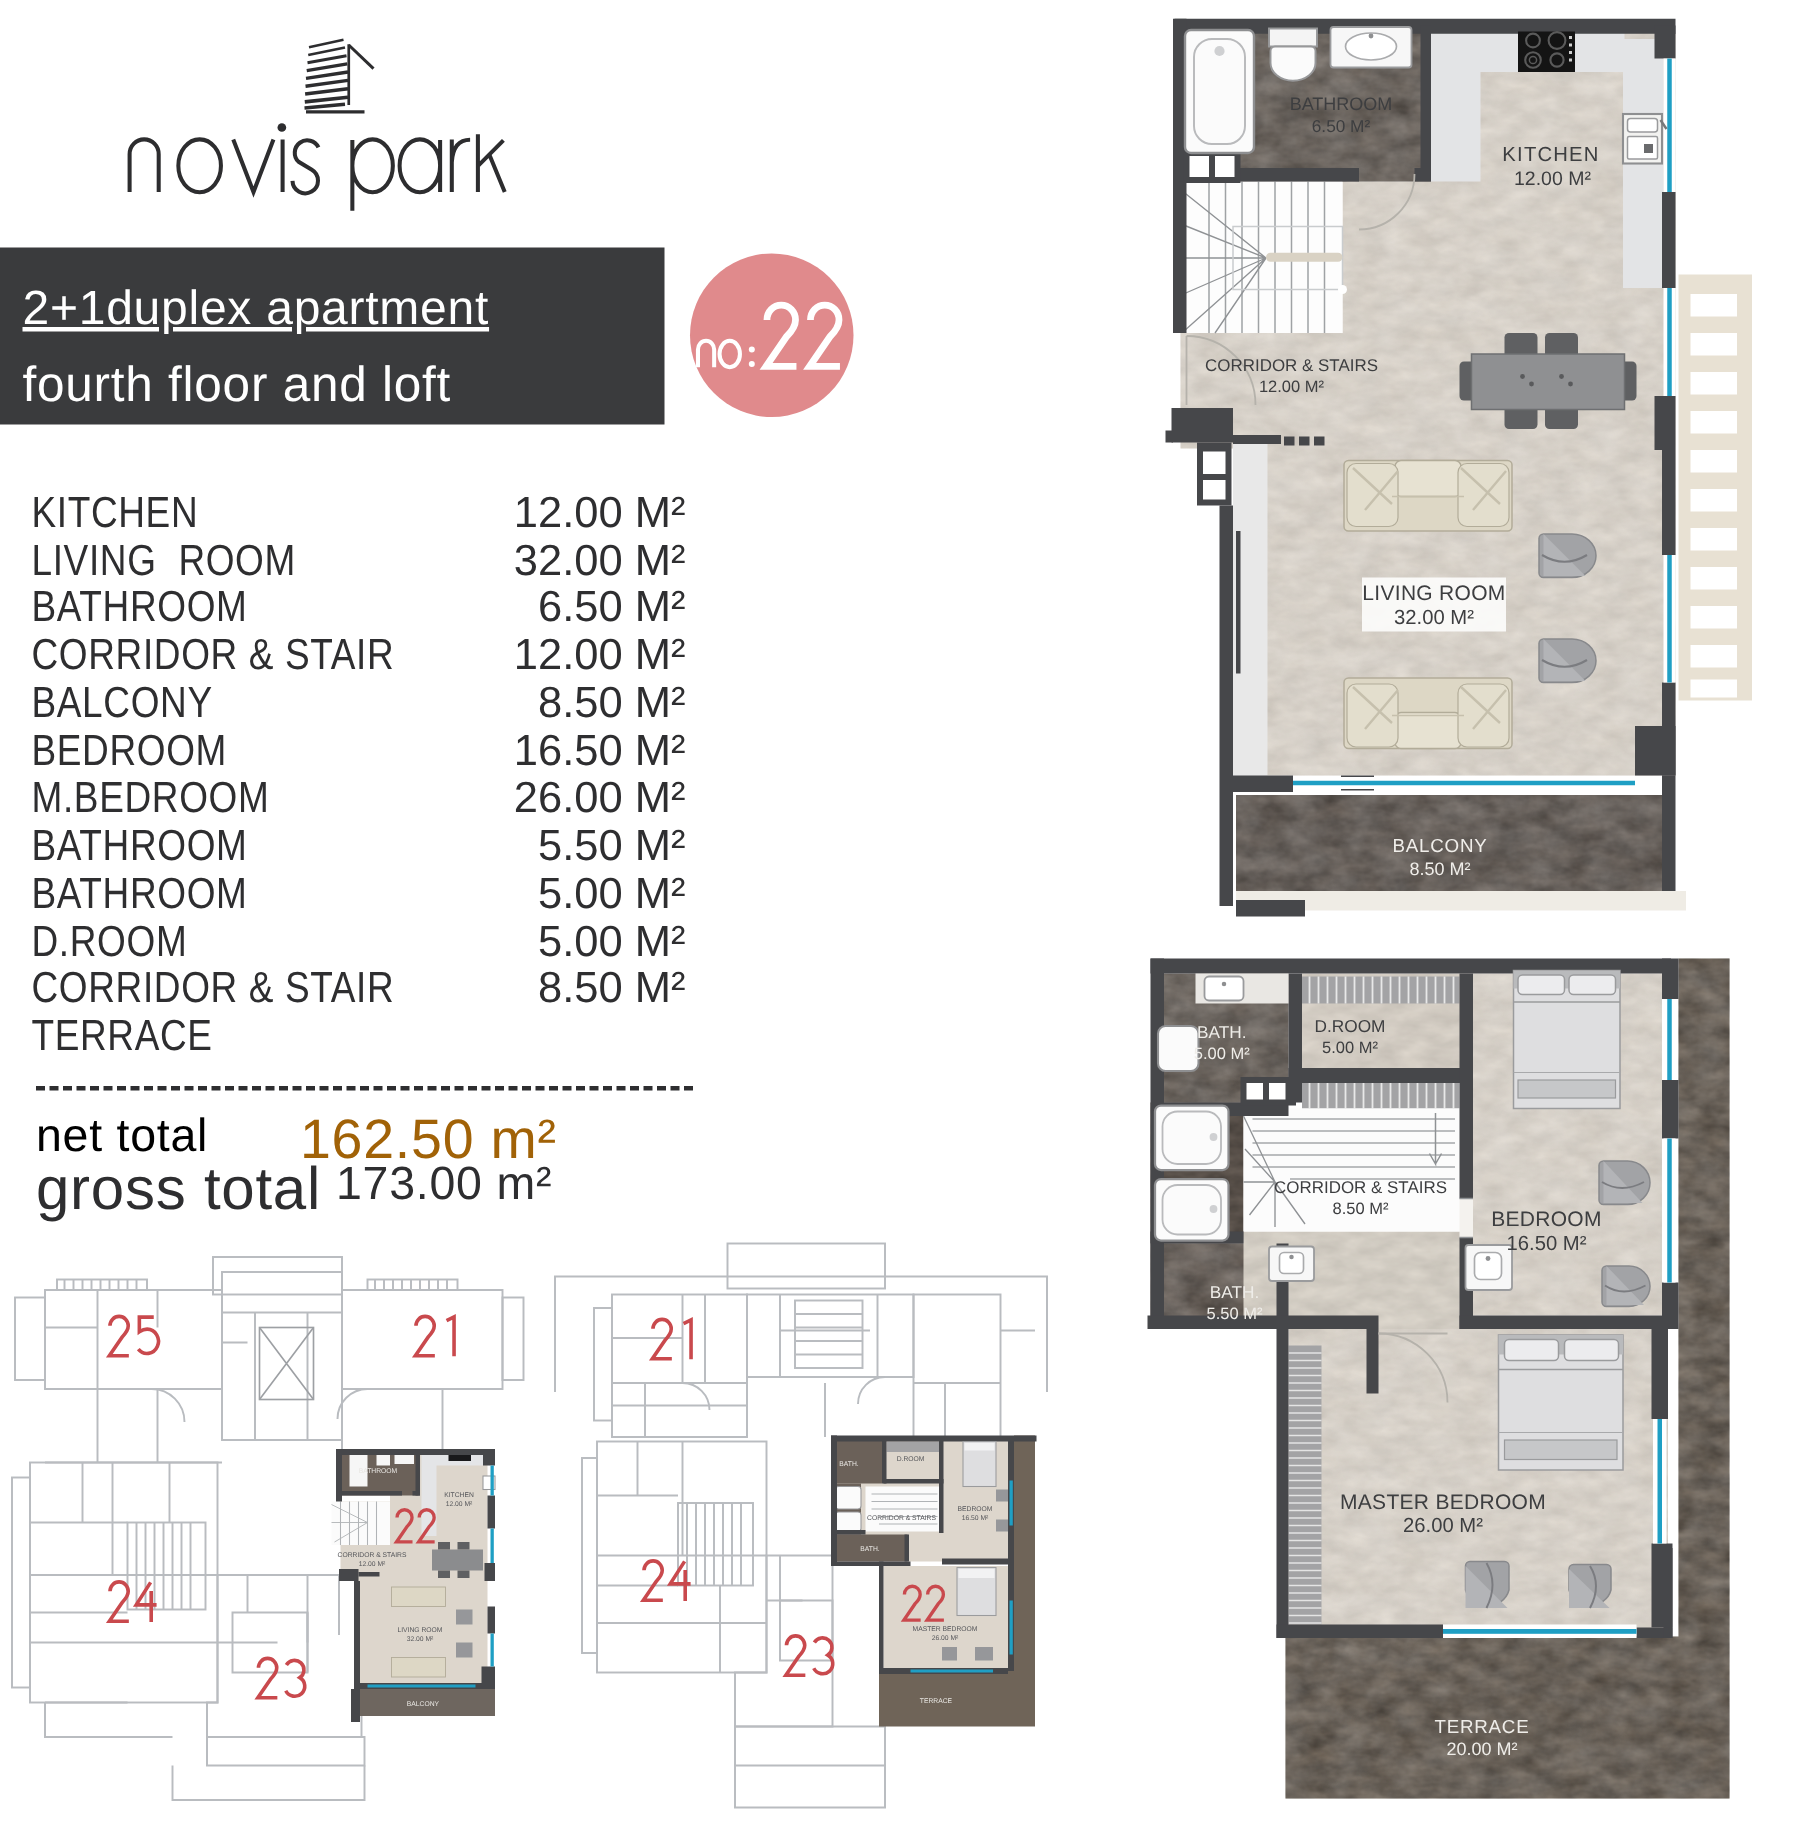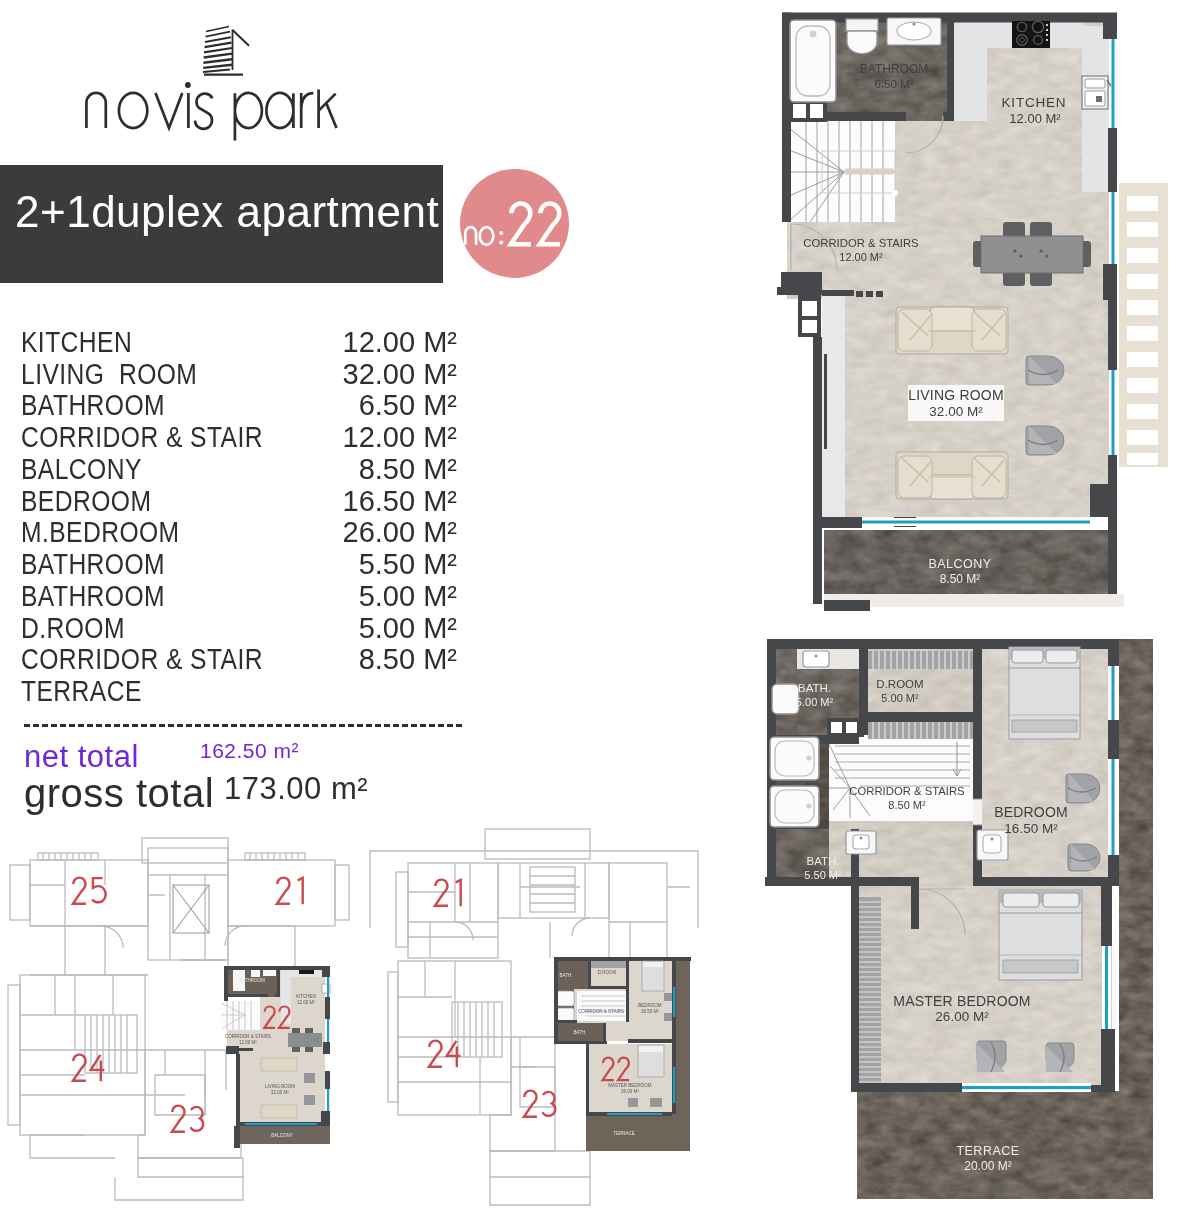--- a/index.html
+++ b/index.html
@@ -47,21 +47,22 @@
 
     <path d="M293.4,93.3 V128 M293.4,110.5 a13.5,17.6 0 1 1 -27,0 a13.5,17.6 0 1 1 27,0"></path>
 
     <path d="M301.2,93 V128 M301.2,108 q1,-14.8 12.2,-14.8"></path>
 
     <path d="M318.6,89.5 V128 M335.6,93.6 L318.7,110.6 M326.2,103 L336.5,128"></path>
   </g>
 </svg>
 
 <div class="abs" style="left:0;top:165px;width:443px;height:118px;background:#3a3b3d;"></div>
-<div class="abs" style="left:15px;top:187px;color:#fff;font-size:44px;letter-spacing:0.5px;">2+1duplex apartment</div>
+<div class="abs" style="left:15px;top:187px;color:#fff;font-size:32px;letter-spacing:0.5px;text-decoration:underline;">2+1duplex apartment</div>
+<div class="abs" style="left:15px;top:237px;color:#fff;font-size:33px;letter-spacing:0.5px;">fourth floor and loft</div>
 
 <div class="abs" style="left:460px;top:169px;width:109px;height:109px;border-radius:50%;background:#e08a8c;"></div>
 <svg class="abs" style="left:460px;top:169px;" width="112" height="112" viewBox="0 0 112 112">
 
   <g stroke="#ffffff" stroke-width="2.7" fill="none">
     <path d="M5.3,75.8 V64 a5.4,5.8 0 0 1 10.8,0 V75.8"></path>
     <ellipse cx="26.5" cy="67" rx="6.8" ry="8.8"></ellipse>
   </g>
   <circle cx="41.2" cy="64" r="2" fill="#fff"></circle>
   <circle cx="41.2" cy="73.6" r="2" fill="#fff"></circle>
@@ -102,22 +103,22 @@
 <div class="rn" style="left:21px;top:612px;">D.ROOM</div>
 <div class="rv" style="left:257px;top:612px;">5.00 M²</div>
 
 <div class="rn" style="left:21px;top:643px;">CORRIDOR &amp; STAIR</div>
 <div class="rv" style="left:257px;top:643px;">8.50 M²</div>
 
 <div class="rn" style="left:21px;top:675px;">TERRACE</div>
 
 <div class="abs" style="left:24px;top:724px;width:438px;border-top:3px dashed #2e2e30;"></div>
 
-<div class="abs" style="left:24px;top:739px;font-size:31px;color:#6d28d9;letter-spacing:0.5px;">net total</div>
-<div class="abs" style="left:200px;top:739px;font-size:21px;color:#6d28d9;letter-spacing:0.5px;">162.50 m²</div>
+<div class="abs" style="left:24px;top:739px;font-size:31px;color:#000000;letter-spacing:0.5px;">net total</div>
+<div class="abs" style="left:200px;top:739px;font-size:37px;color:#a16207;letter-spacing:0.5px;">162.50 m²</div>
 <div class="abs" style="left:24px;top:771px;font-size:40px;color:#2e2e30;letter-spacing:0.5px;">gross total</div>
 <div class="abs" style="left:200px;top:771px;font-size:31px;color:#2e2e30;letter-spacing:0.5px;margin-left:24px;">173.00 m²</div>
 
 <svg id="planA" class="abs" style="left:760px;top:0;" width="440" height="625" viewBox="0 0 440 625">
 <defs>
   <filter id="rock" x="-5%" y="-5%" width="110%" height="110%">
     <feTurbulence type="fractalNoise" baseFrequency="0.055 0.11" numOctaves="3" seed="7" result="t"></feTurbulence>
     <feColorMatrix in="t" type="matrix" values="0 0 0 0 0  0 0 0 0 0  0 0 0 0 0  1.1 0 0 -0.25 0" result="a"></feColorMatrix>
     <feComposite operator="in" in="a" in2="SourceGraphic"></feComposite>
   </filter>

